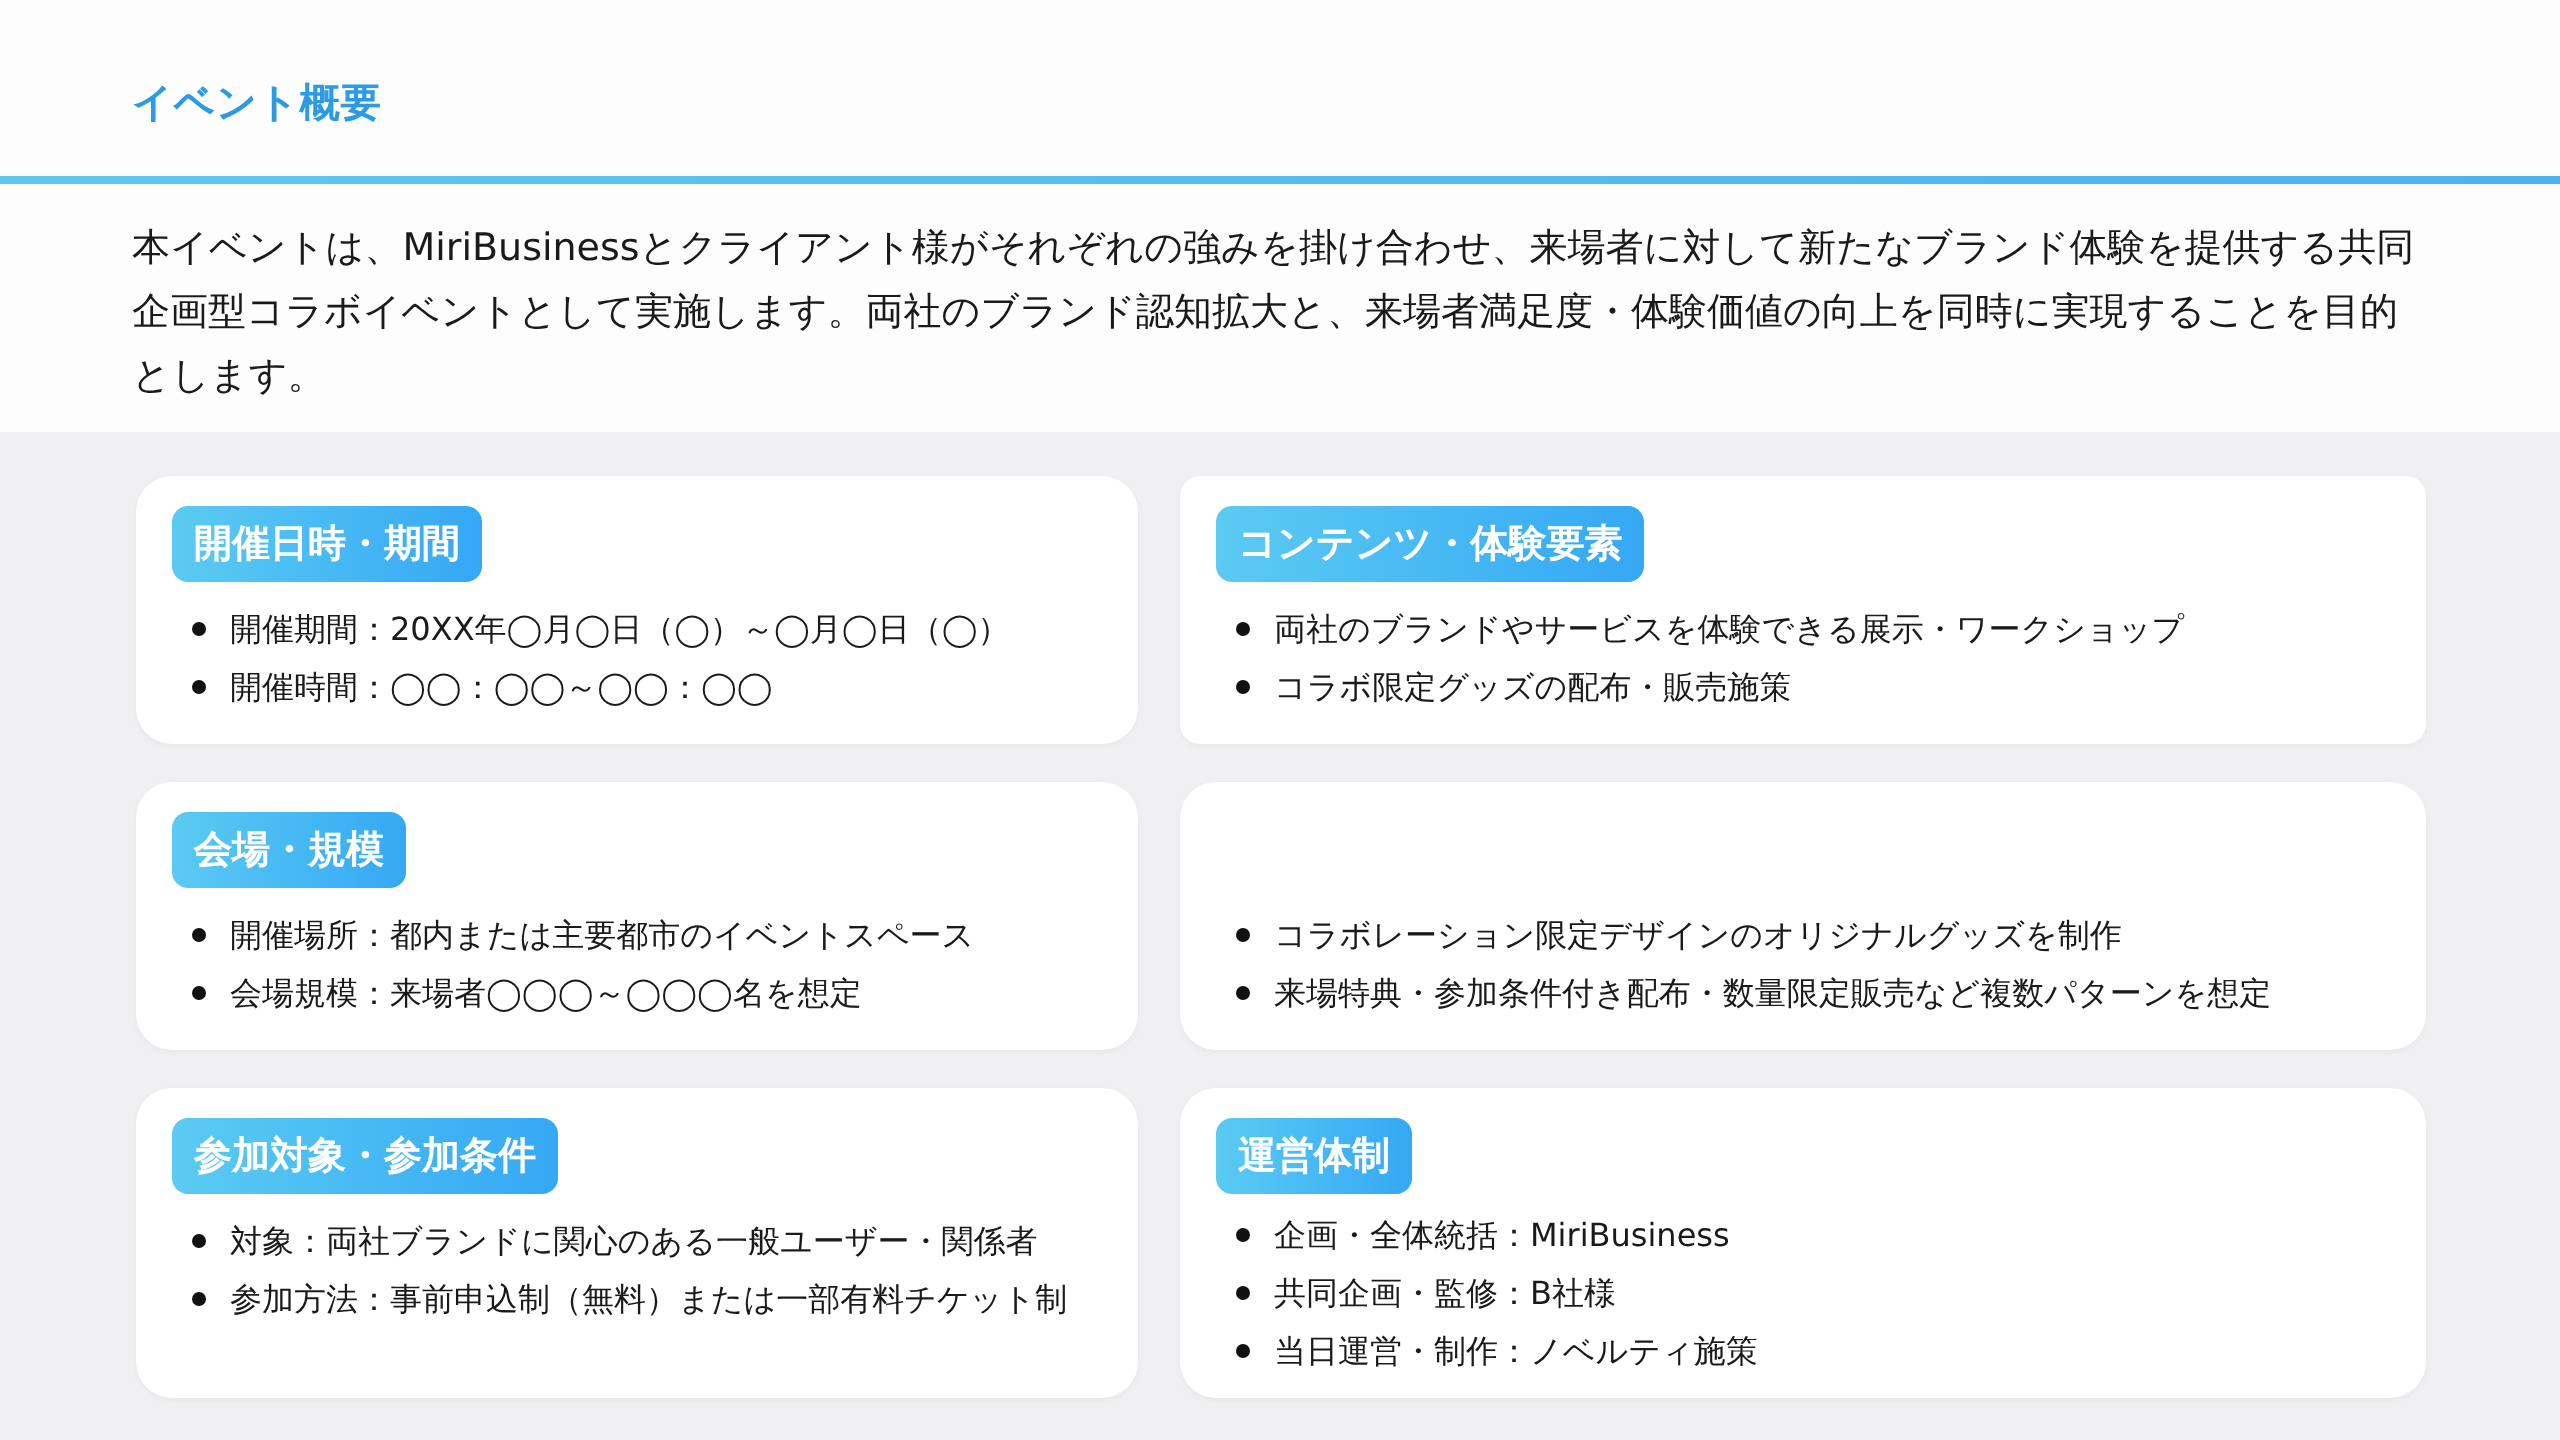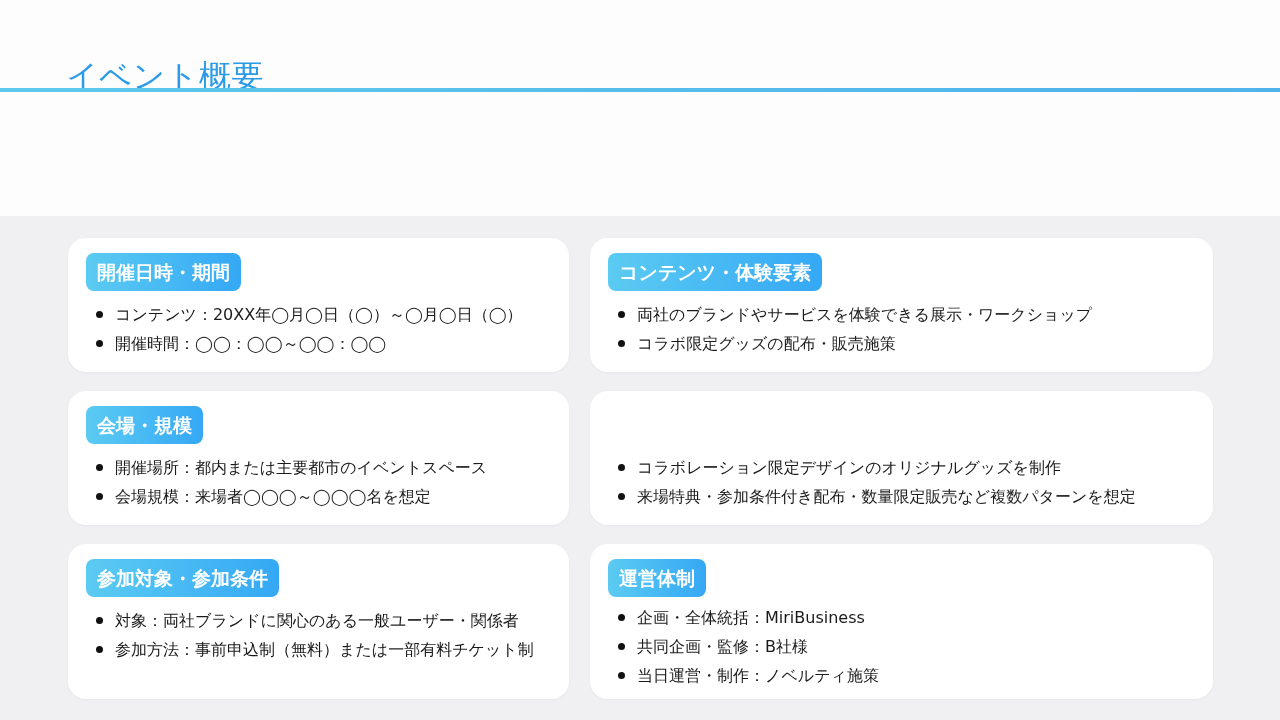--- a/index.html
+++ b/index.html
@@ -8,22 +8,22 @@
       font-family: "DejaVu Sans", "Liberation Sans", sans-serif;
       background: #f0eff2;
       color: #111;
       position: relative;
     }
     .header {
       position: absolute; left: 0; top: 0; width: 1280px; height: 216px;
       background: #fdfdfe;
     }
     .title {
-      position: absolute; left: 66px; top: 55px;
-      font-size: 32px; font-weight: normal; color: #2b9be6;
+      position: absolute; left: 66px; top: 38px;
+      font-size: 20px; font-weight: bold; color: #2b9be6;
       letter-spacing: 0.5px;
     }
     .rule {
       position: absolute; left: 0; top: 88px; width: 1280px; height: 4px;
       background: linear-gradient(90deg, #5ec8ec 0%, #4fb2ea 100%);
     }
     .intro {
       position: absolute; left: 66px; top: 108px; width: 1150px;
       font-size: 19px; line-height: 32px; color: #1a1a1a;
     }
@@ -52,31 +52,32 @@
       content: ""; position: absolute; left: 0; top: 11px;
       width: 7px; height: 7px; border-radius: 50%; background: #111;
     }
   </style>
 </head>
 <body>
 
 <div class="header">
   <h1 class="title">イベント概要</h1>
   <div class="rule"></div>
+  <p class="intro">本イベントは、MiriBusinessとクライアント様がそれぞれの強みを掛け合わせ、来場者に対して新たなブランド体験を提供する共同企画型コラボイベントとして実施します。両社のブランド認知拡大と、来場者満足度・体験価値の向上を同時に実現することを目的とします。</p>
 </div>
 
 <div class="card" style="left:68px; top:238px; width:501px; height:134px;">
   <div class="badge">開催日時・期間</div>
   <ul class="items">
-    <li>コンテンツ：20XX年◯月◯日（◯）～◯月◯日（◯）</li>
+    <li>開催期間：20XX年◯月◯日（◯）～◯月◯日（◯）</li>
     <li>開催時間：◯◯：◯◯～◯◯：◯◯</li>
   </ul>
 </div>
 
-<div class="card" style="left:590px; top:238px; width:623px; height:134px;">
+<div class="card" style="left:590px; top:238px; width:623px; height:134px;border-radius:10px;">
   <div class="badge">コンテンツ・体験要素</div>
   <ul class="items">
     <li>両社のブランドやサービスを体験できる展示・ワークショップ</li>
     <li>コラボ限定グッズの配布・販売施策</li>
   </ul>
 </div>
 
 <div class="card" style="left:68px; top:391px; width:501px; height:134px;">
   <div class="badge">会場・規模</div>
   <ul class="items">

